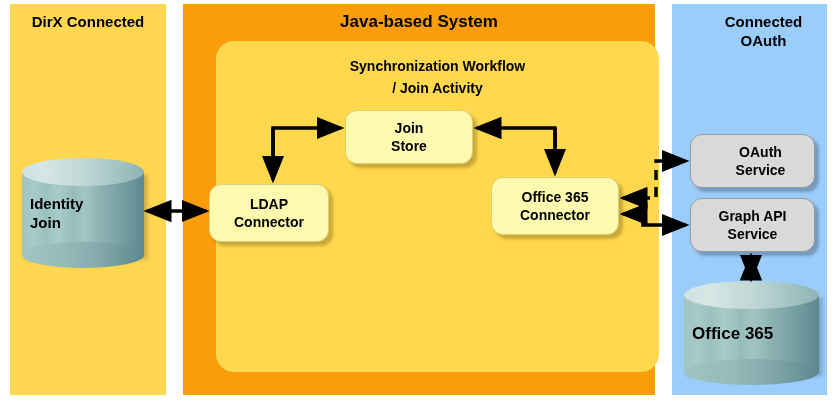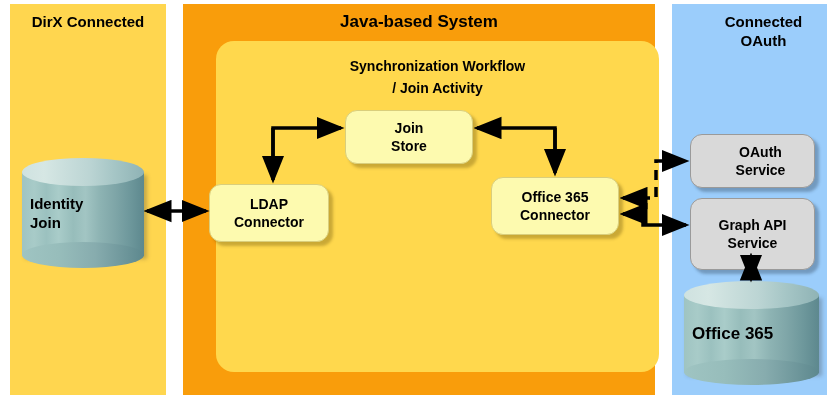--- a/index.html
+++ b/index.html
@@ -129,21 +129,21 @@
     left: 690px;
     top: 134px;
     width: 125px;
     height: 54px;
     padding-left: 16px;
   }
   #node-graph-api-service {
     left: 690px;
     top: 198px;
     width: 125px;
-    height: 72px;
+    height: 54px;
   }
 
   
   .cylinder {
     position: absolute;
   }
   .cylinder .cyl-label {
     position: absolute;
     left: 8px;
     right: 0;

